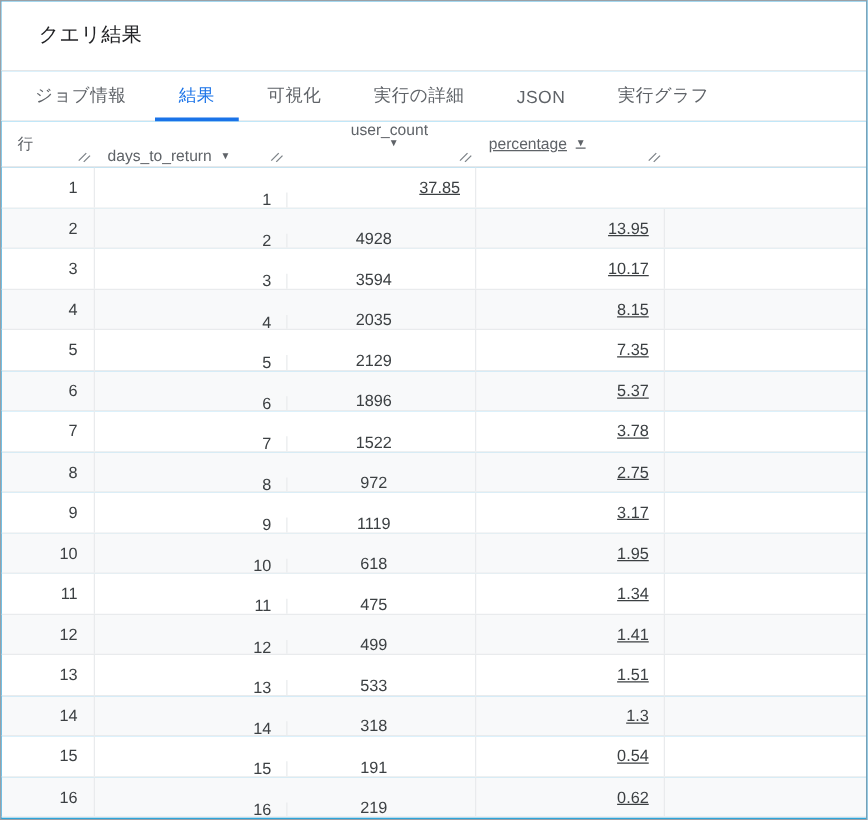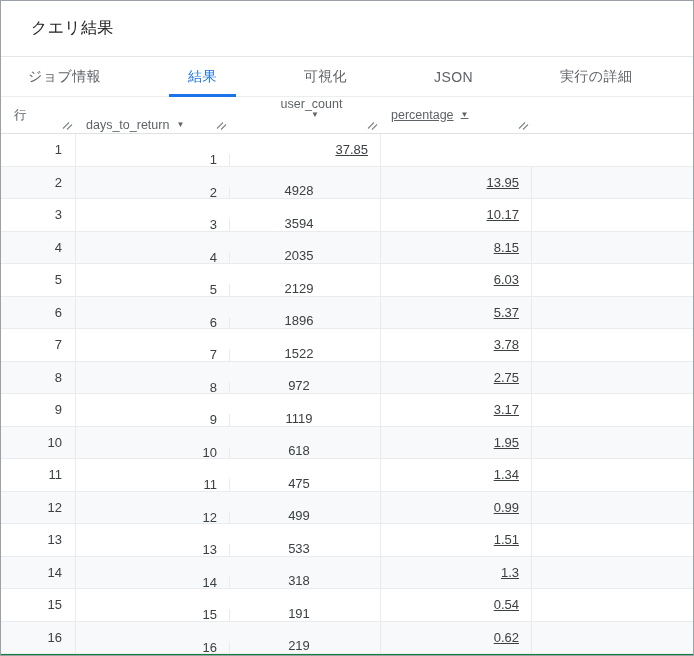--- a/index.html
+++ b/index.html
@@ -5,21 +5,21 @@
   * { margin:0; padding:0; box-sizing:border-box; }
   html,body { background:#fff; }
   body {
     width:694px; height:656px;
     font-family:"Liberation Sans","DejaVu Sans",sans-serif;
     overflow:hidden;
   }
   .panel {
     width:694px; height:656px;
     border:1.5px solid #9aa0a6;
-    background:#15803d;
+    background:#0ea5e9;
     overflow:hidden;
     display:flex; flex-direction:column;
   }
   
   .title-bar {
     height:56px; flex:0 0 auto;
     display:flex; align-items:center;
     padding-left:30px;
     border-bottom:1px solid #e4e6e8;
     background:#fff;
@@ -27,21 +27,20 @@
   .title-bar .title {
     font-size:16px; color:#202124; letter-spacing:.3px;
   }
   
   .tab-bar {
     height:40px; flex:0 0 auto;
     display:flex; align-items:stretch;
     padding-left:6px;
     border-bottom:1px solid #ebedef;
     background:#fff;
-    gap:45px;
   }
   .tab {
     display:flex; align-items:center;
     padding:0 21px;
     font-size:14px; font-weight:500;
     color:#5f6368; letter-spacing:.4px;
     position:relative; cursor:pointer; white-space:nowrap;
   }
   .tab.active { color:#1a73e8; }
   .tab.active::after {
@@ -100,24 +99,24 @@
       <div class="tab">
     <span class="tab-label">ジョブ情報</span>
   </div>
       <div class="tab active">
     <span class="tab-label">結果</span>
   </div>
       <div class="tab">
     <span class="tab-label">可視化</span>
   </div>
       <div class="tab">
+    <span class="tab-label">実行の詳細</span>
+  </div>
+      <div class="tab">
     <span class="tab-label">JSON</span>
-  </div>
-      <div class="tab">
-    <span class="tab-label">実行の詳細</span>
   </div>
       <div class="tab">
     <span class="tab-label">実行グラフ</span>
   </div>
     </div>
 
   <div class="grid">
     <div class="grid-header">
       <div class="hcell c-rowhdr">
         <span class="hname">行</span>
@@ -182,21 +181,21 @@
     <div class="cell c-rowhdr">4</div>
     <div class="cell c-0">4</div>
     <div class="cell c-1">2035</div>
     <div class="cell c-2">8.15</div>
     <div class="cell c-fill"></div>
   </div>
         <div class="grid-row">
     <div class="cell c-rowhdr">5</div>
     <div class="cell c-0">5</div>
     <div class="cell c-1">2129</div>
-    <div class="cell c-2">6.03</div>
+    <div class="cell c-2">7.35</div>
     <div class="cell c-fill"></div>
   </div>
         <div class="grid-row striped">
     <div class="cell c-rowhdr">6</div>
     <div class="cell c-0">6</div>
     <div class="cell c-1">1896</div>
     <div class="cell c-2">5.37</div>
     <div class="cell c-fill"></div>
   </div>
         <div class="grid-row">
@@ -231,21 +230,21 @@
     <div class="cell c-rowhdr">11</div>
     <div class="cell c-0">11</div>
     <div class="cell c-1">475</div>
     <div class="cell c-2">1.34</div>
     <div class="cell c-fill"></div>
   </div>
         <div class="grid-row striped">
     <div class="cell c-rowhdr">12</div>
     <div class="cell c-0">12</div>
     <div class="cell c-1">499</div>
-    <div class="cell c-2">0.99</div>
+    <div class="cell c-2">1.41</div>
     <div class="cell c-fill"></div>
   </div>
         <div class="grid-row">
     <div class="cell c-rowhdr">13</div>
     <div class="cell c-0">13</div>
     <div class="cell c-1">533</div>
     <div class="cell c-2">1.51</div>
     <div class="cell c-fill"></div>
   </div>
         <div class="grid-row striped">

